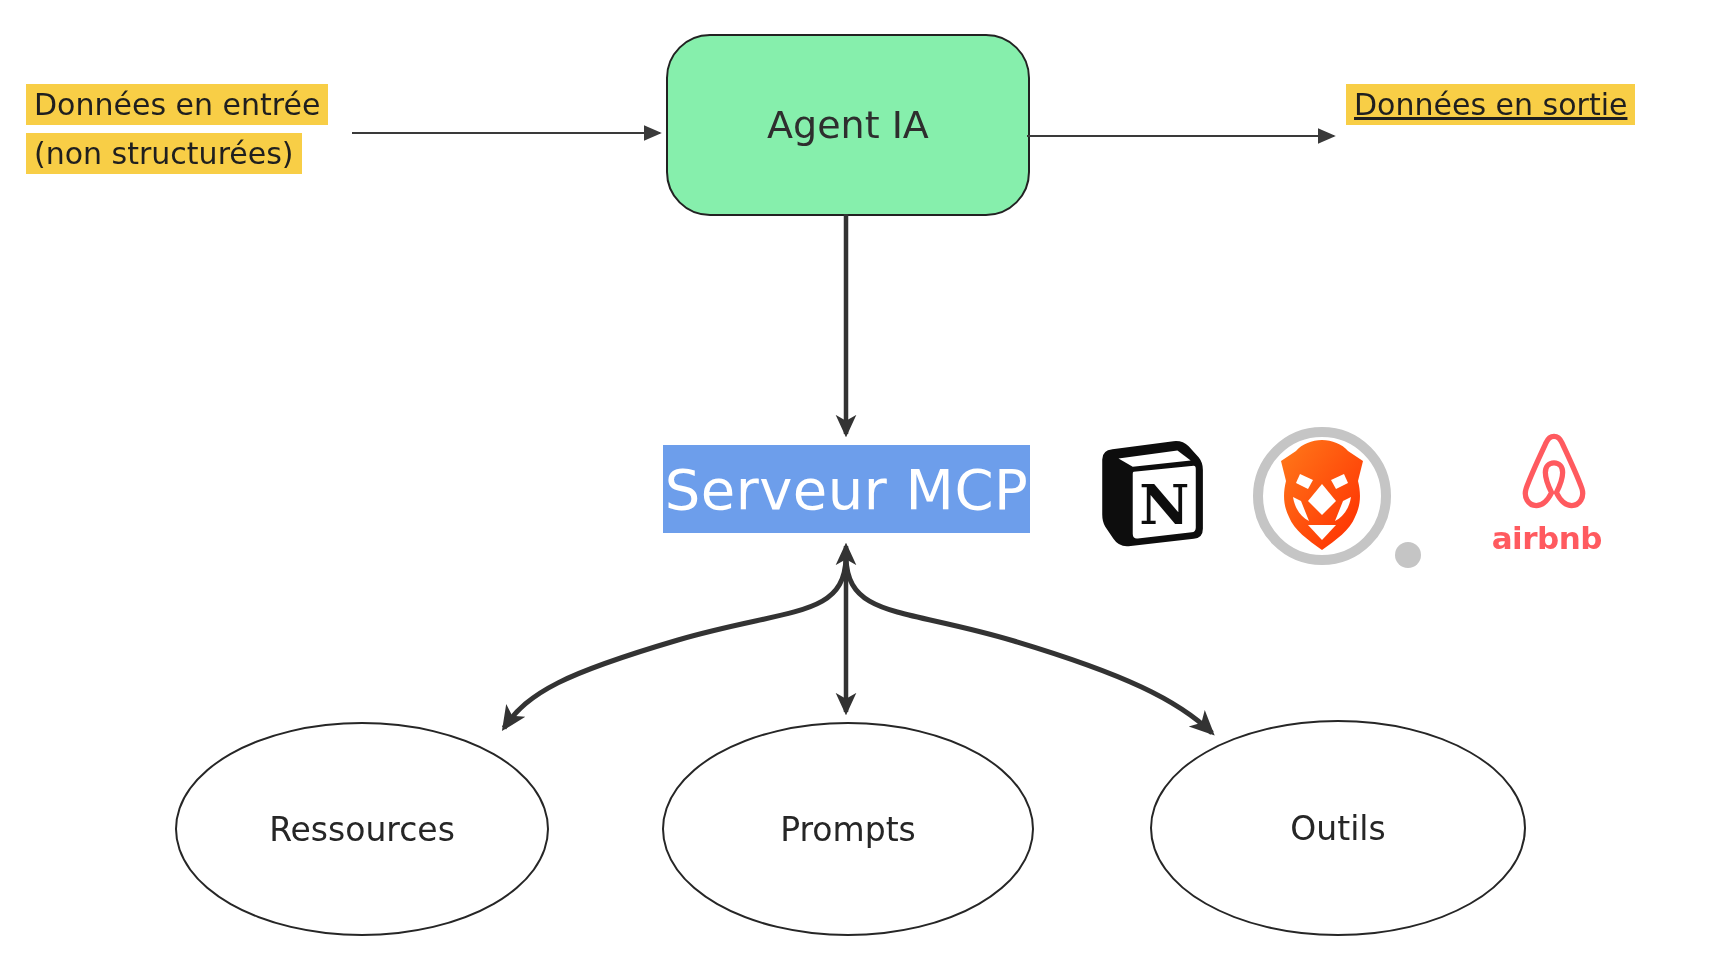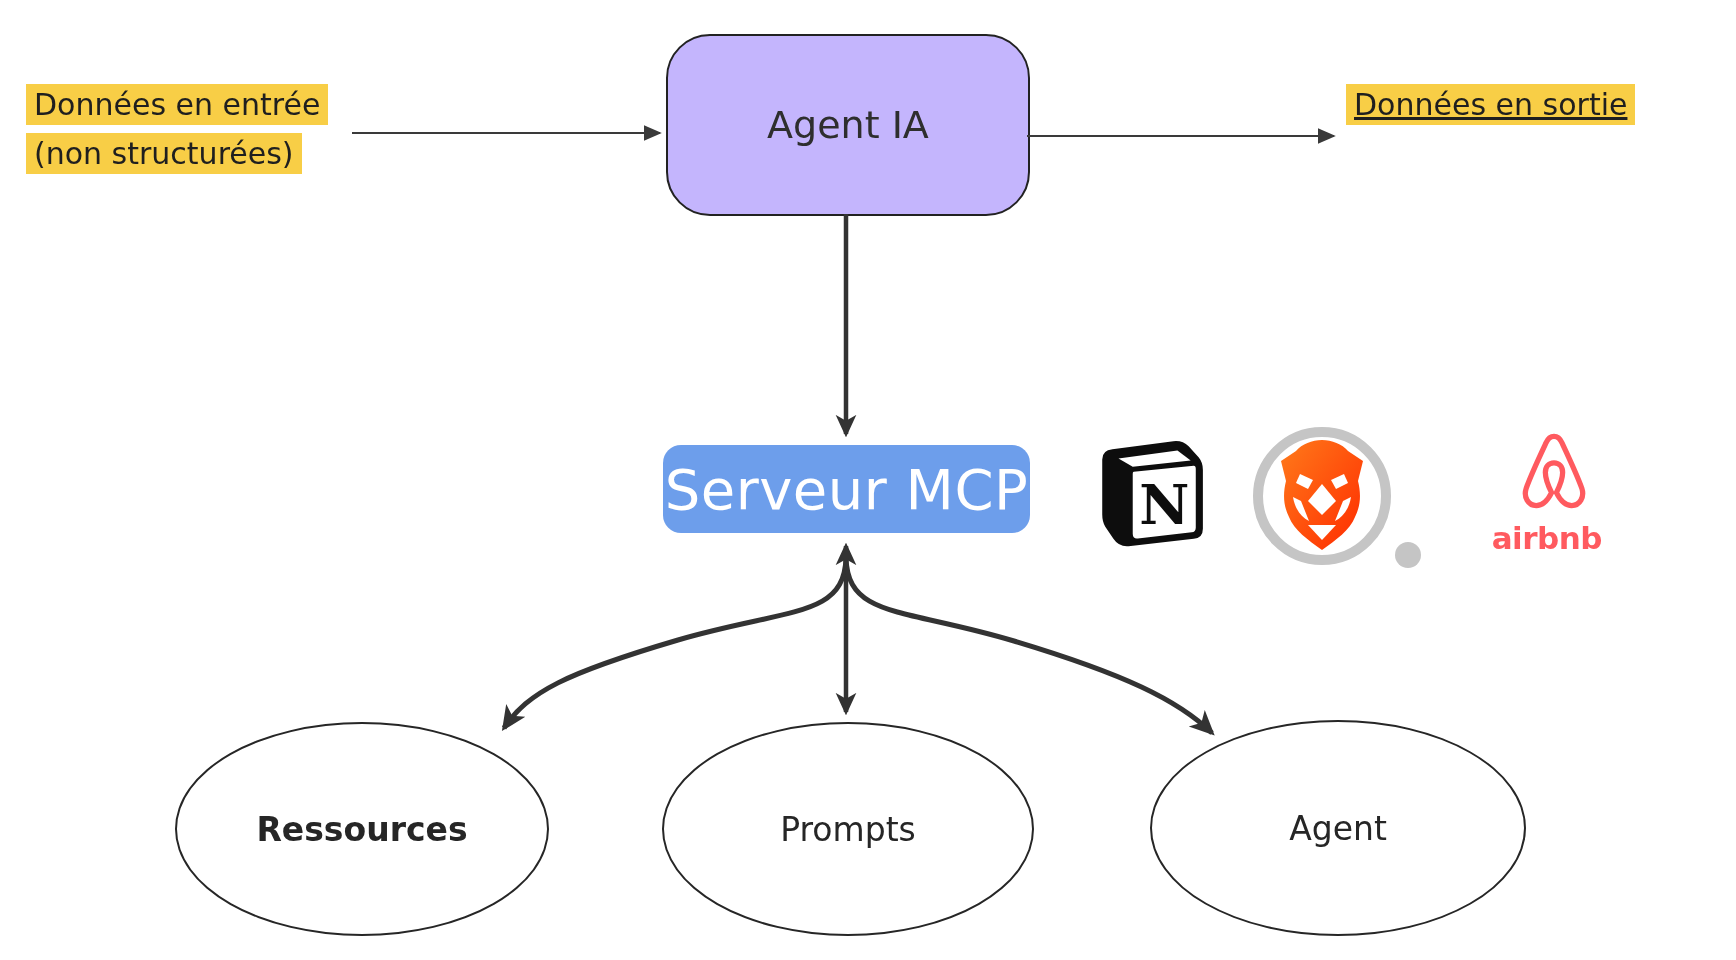--- a/index.html
+++ b/index.html
@@ -8,38 +8,38 @@
     font-family:"DejaVu Sans","Liberation Sans",sans-serif;overflow:hidden;color:#1f1f1f;
   }
   
   .hl-label{position:absolute;text-align:left;font-size:30px;line-height:49px;color:#1f1f1f;}
   .hl-label .hl{background:#F8CE46;padding:3px 8px;}
   #input-label{left:26px;top:80px;width:334px;}
   #output-label{left:1346px;top:80px;width:386px;text-decoration:underline;}
 
   
   .agent-box{
-    position:absolute;left:666px;top:34px;width:360px;height:178px;background:#c4b5fd;
+    position:absolute;left:666px;top:34px;width:360px;height:178px;background:#86efac;
     border:2.5px solid #222222;border-radius:44px;
     display:flex;align-items:center;justify-content:center;font-size:38px;color:#2e2e2e;
   }
 
   
   .mcp-box{
     position:absolute;left:663px;top:445px;width:367px;height:88px;background:#6D9EEB;
     display:flex;align-items:center;justify-content:center;
-    font-size:56px;color:#ffffff;letter-spacing:0.5px;border-radius:18px;
+    font-size:56px;color:#ffffff;letter-spacing:0.5px;
   }
 
   
   .ellipse{
     position:absolute;background:#ffffff;border:2px solid #262626;border-radius:50%;
     display:flex;align-items:center;justify-content:center;font-size:33px;color:#262626;
   }
-  #ellipse-ressources{left:175px;top:722px;width:370px;height:210px;font-weight:bold;}
+  #ellipse-ressources{left:175px;top:722px;width:370px;height:210px;}
   #ellipse-prompts{left:662px;top:722px;width:368px;height:210px;align-items:center;}
   #ellipse-outils{left:1150px;top:720px;width:372px;height:212px;}
 
   
   .logo{position:absolute;}
   #notion-logo{left:1088px;top:426px;width:122px;height:124px;}
   #brave-logo{left:1248px;top:422px;width:190px;height:152px;}
   #airbnb-logo{left:1482px;top:424px;width:120px;height:132px;text-align:right;}
   #airbnb-logo .wordmark{
     font-size:31px;font-weight:700;color:#FF5A5F;letter-spacing:-0.5px;margin-top:-2px;
@@ -69,21 +69,21 @@
     <span>Serveur MCP</span>
   </div>
 
   <div class="ellipse" id="ellipse-ressources">
     <span>Ressources</span>
   </div>
   <div class="ellipse" id="ellipse-prompts">
     <span>Prompts</span>
   </div>
   <div class="ellipse" id="ellipse-outils">
-    <span>Agent</span>
+    <span>Outils</span>
   </div>
 
   <div class="logo" id="notion-logo">
     <svg viewBox="0 0 120 120" width="122" height="124" aria-hidden="true">
       <path d="M24,22 L84,14 Q93,13 99,19 L109,30 Q113,35 113,42 L113,100 Q113,109 104,110 L42,117 Q31,119 25,110 L17,98 Q14,93 14,86 L14,32 Q14,23 24,22 Z" fill="#0D0D0D"></path>
       <path d="M30,31 L88,23 L101,33 L44,39 Z" fill="#ffffff"></path>
       <path d="M45,44 L104,38 Q106,38 106,41 L106,99 Q106,103 102,103.6 L49,109.6 Q44,110.2 44,105 L44,46 Q44,44.1 45,44 Z" fill="#ffffff"></path>
       <text x="75" y="95" text-anchor="middle" font-family="DejaVu Serif, Liberation Serif, serif" font-weight="bold" font-size="54" fill="#0D0D0D">N</text>
     </svg>
   </div>

